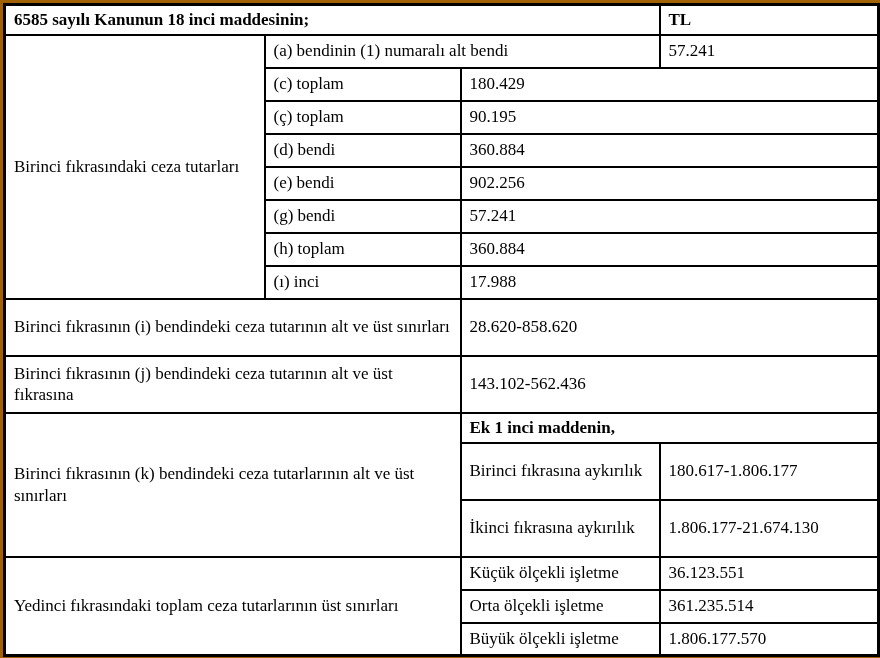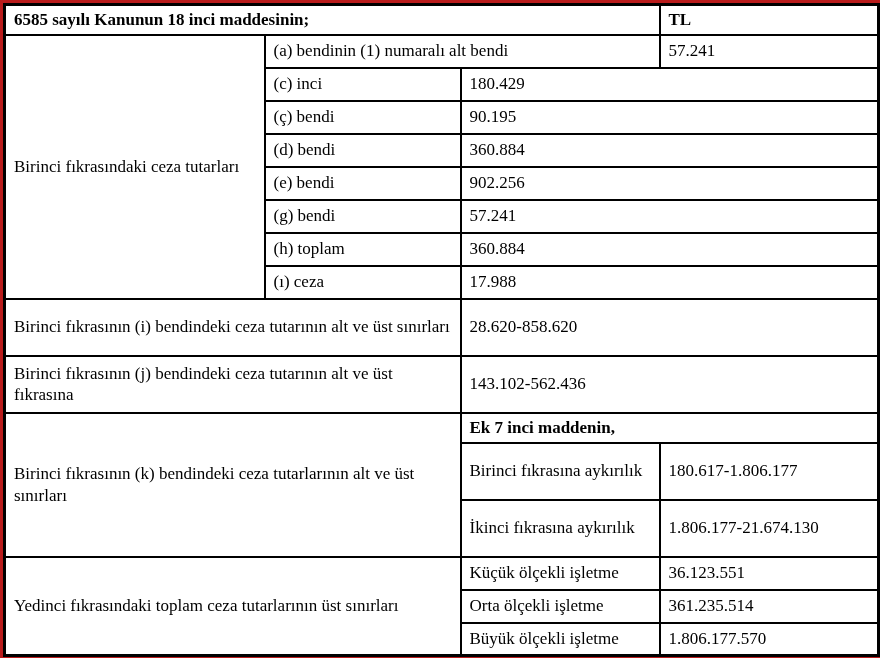--- a/index.html
+++ b/index.html
@@ -9,21 +9,21 @@
   }
   body {
     font-family: "Liberation Serif", "DejaVu Serif", serif;
     color: #000000;
   }
   .page {
     width: 880px;
     height: 658px;
     box-sizing: border-box;
     padding: 3px;
-    background: #b91c1c;
+    background: #a16207;
   }
   table.penalty {
     border-collapse: collapse;
     width: 874px;
     table-layout: fixed;
     border: 3px solid #000000;
   }
   table.penalty td {
     border: 2px solid #000000;
     font-size: 17px;
@@ -62,61 +62,61 @@
       <td colspan="3" class="bold">6585 sayılı Kanunun 18 inci maddesinin;</td>
       <td class="bold val">TL</td>
     </tr>
 
     <tr class="h-sub">
       <td rowspan="8" class="just">Birinci fıkrasındaki ceza tutarları</td>
       <td colspan="2">(a) bendinin (1) numaralı alt bendi</td>
       <td class="val">57.241</td>
     </tr>
     <tr class="h-sub">
-      <td>(c) inci</td>
+      <td>(c) toplam</td>
       <td colspan="2" class="val">180.429</td>
     </tr>
     <tr class="h-sub">
-      <td>(ç) bendi</td>
+      <td>(ç) toplam</td>
       <td colspan="2" class="val">90.195</td>
     </tr>
     <tr class="h-sub">
       <td>(d) bendi</td>
       <td colspan="2" class="val">360.884</td>
     </tr>
     <tr class="h-sub">
       <td>(e) bendi</td>
       <td colspan="2" class="val">902.256</td>
     </tr>
     <tr class="h-sub">
       <td>(g) bendi</td>
       <td colspan="2" class="val">57.241</td>
     </tr>
     <tr class="h-sub">
       <td>(h) toplam</td>
       <td colspan="2" class="val">360.884</td>
     </tr>
     <tr class="h-sub">
-      <td>(ı) ceza</td>
+      <td>(ı) inci</td>
       <td colspan="2" class="val">17.988</td>
     </tr>
 
     <tr class="h-two">
       <td colspan="2">Birinci fıkrasının (i) bendindeki ceza tutarının alt ve üst sınırları</td>
       <td colspan="2" class="val">28.620-858.620</td>
     </tr>
 
     <tr class="h-two">
       <td colspan="2">Birinci fıkrasının (j) bendindeki ceza tutarının alt ve üst fıkrasına</td>
       <td colspan="2" class="val">143.102-562.436</td>
     </tr>
 
     <tr class="h-ek">
       <td colspan="2" rowspan="3">Birinci fıkrasının (k) bendindeki ceza tutarlarının alt ve üst sınırları</td>
-      <td colspan="2" class="bold">Ek 7 inci maddenin,</td>
+      <td colspan="2" class="bold">Ek 1 inci maddenin,</td>
     </tr>
     <tr class="h-two">
       <td>Birinci fıkrasına aykırılık</td>
       <td class="val">180.617-1.806.177</td>
     </tr>
     <tr class="h-two">
       <td>İkinci fıkrasına aykırılık</td>
       <td class="val">1.806.177-21.674.130</td>
     </tr>
 

